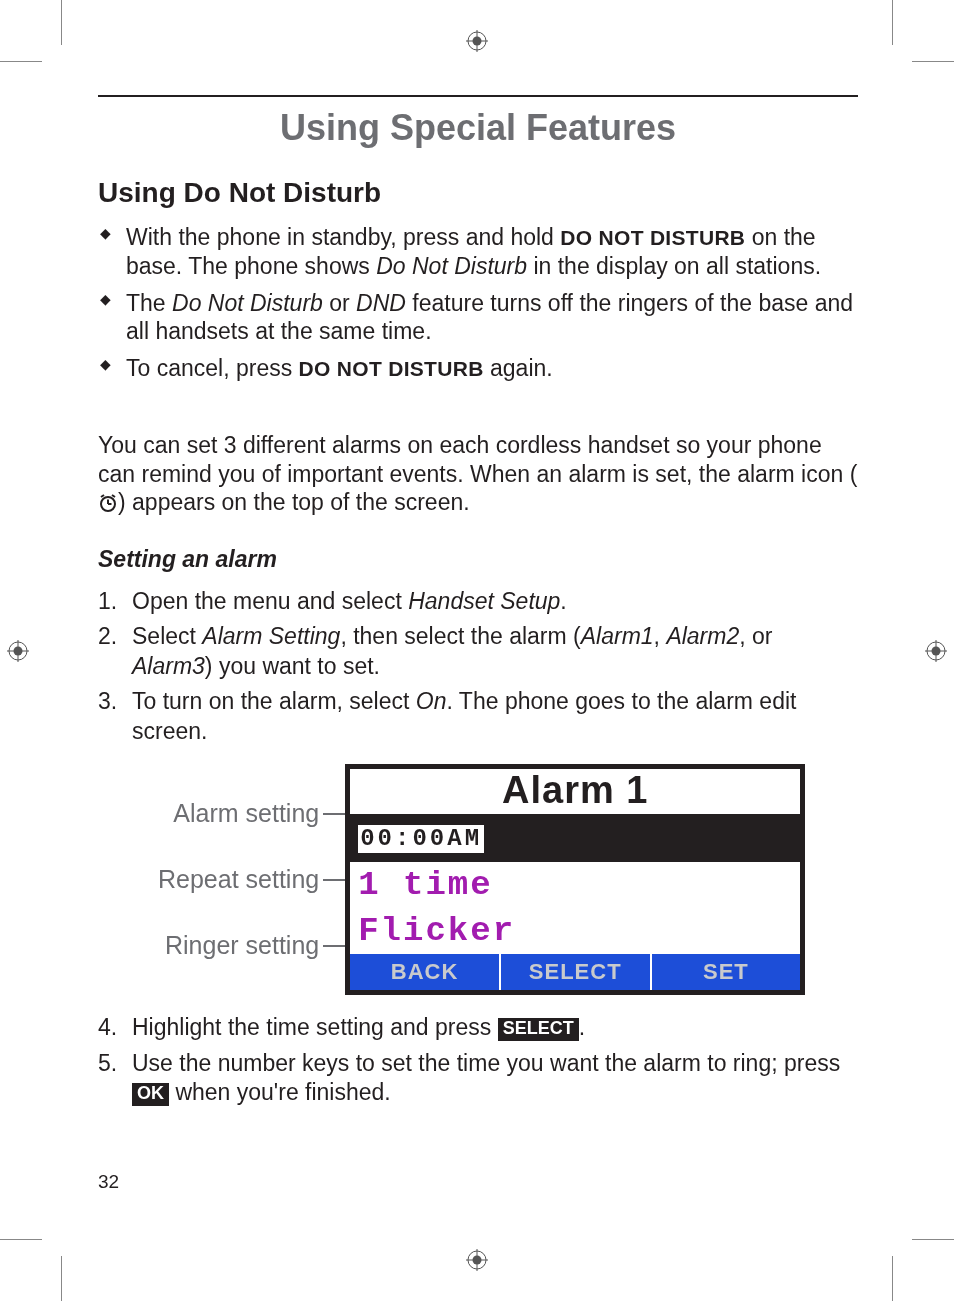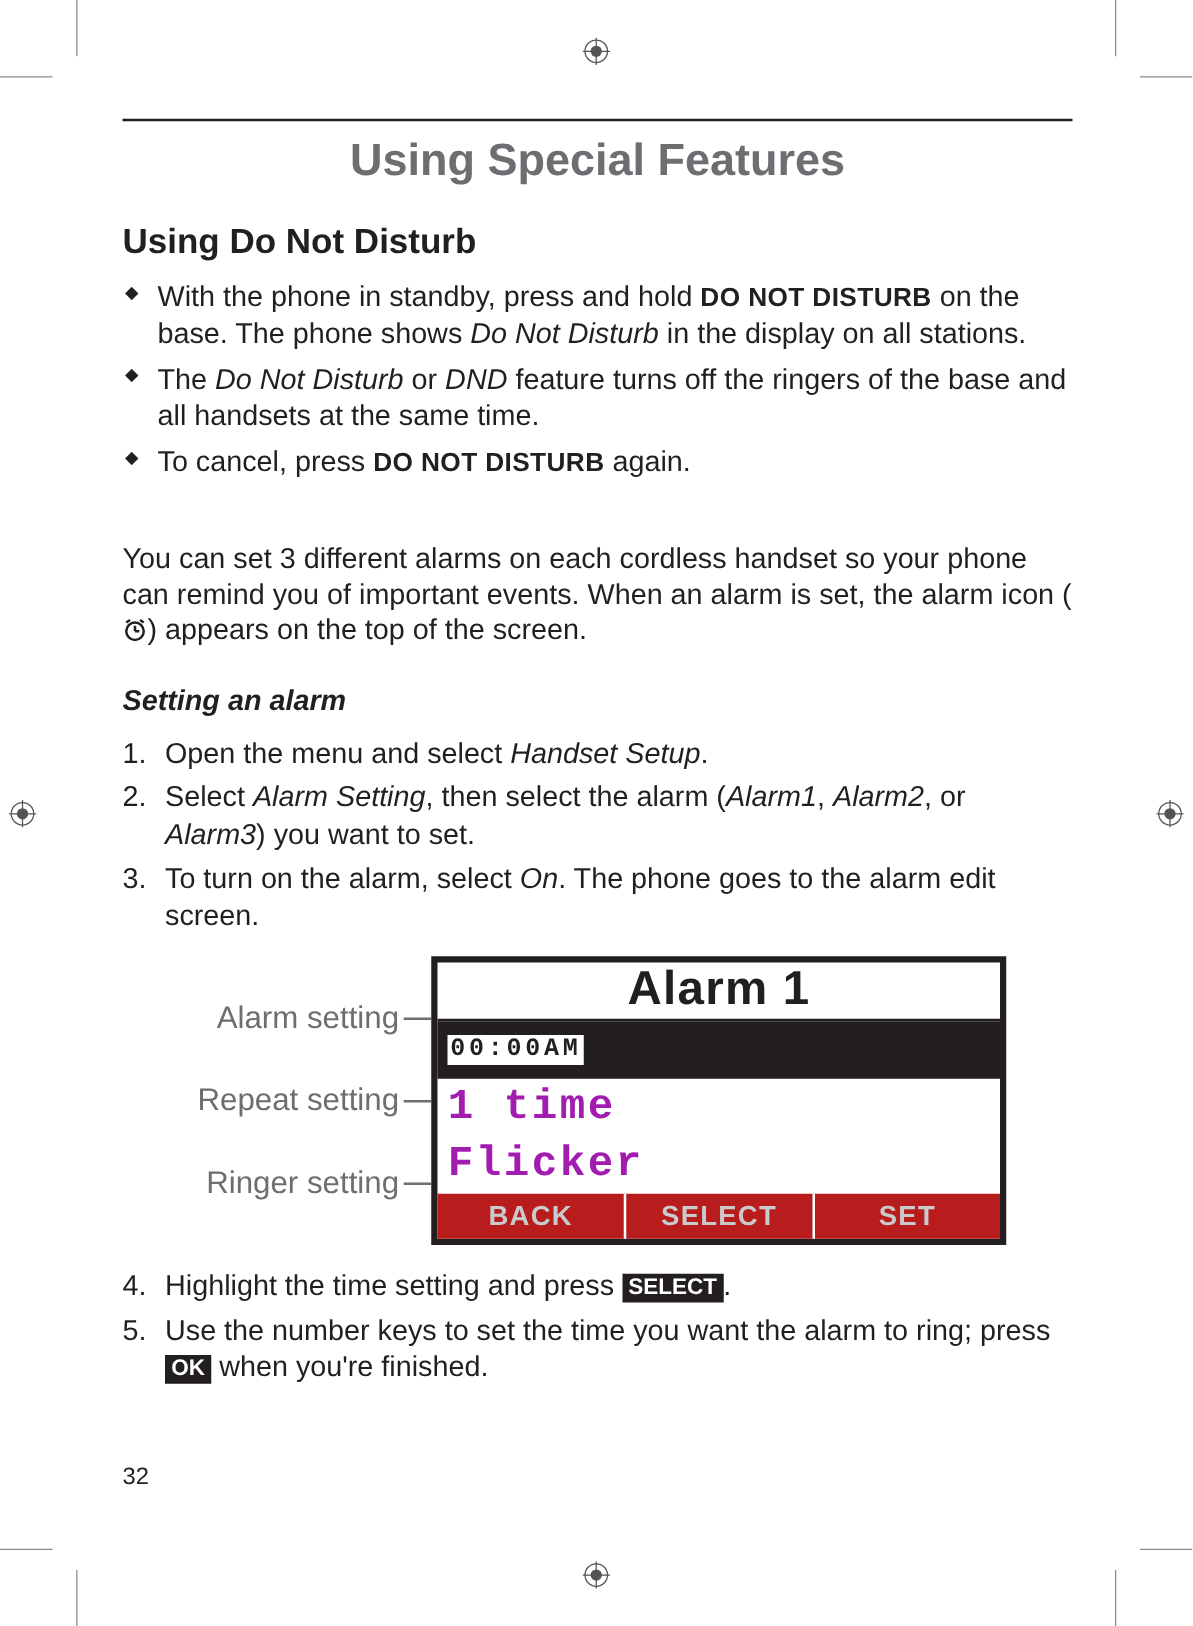--- a/index.html
+++ b/index.html
@@ -164,31 +164,31 @@
     color: #231f20;
   }
   .lcd-row.selected {
     background: #231f20;
   }
   .lcd-row.selected .timeval {
     background: #fff;
     color: #231f20;
     font-family: "Courier New", monospace;
     letter-spacing: 3px;
-    font-size: 20px;
+    font-size: 24px;
     padding: 2px 2px;
     line-height: 1;
   }
   .lcd-row .gray {
     color: #a21caf;
     font-family: Liberation Mono, monospace;
   }
   .lcd-soft {
     display: flex;
-    background: #b91c1c;
+    background: #1d4ed8;
     color: #fff;
     height: 36px;
   }
   .lcd-soft > div {
     flex: 1;
     text-align: center;
     font-family: Arial Narrow, Arial, sans-serif;
     font-weight: bold;
     font-size: 22px;
     line-height: 36px;

